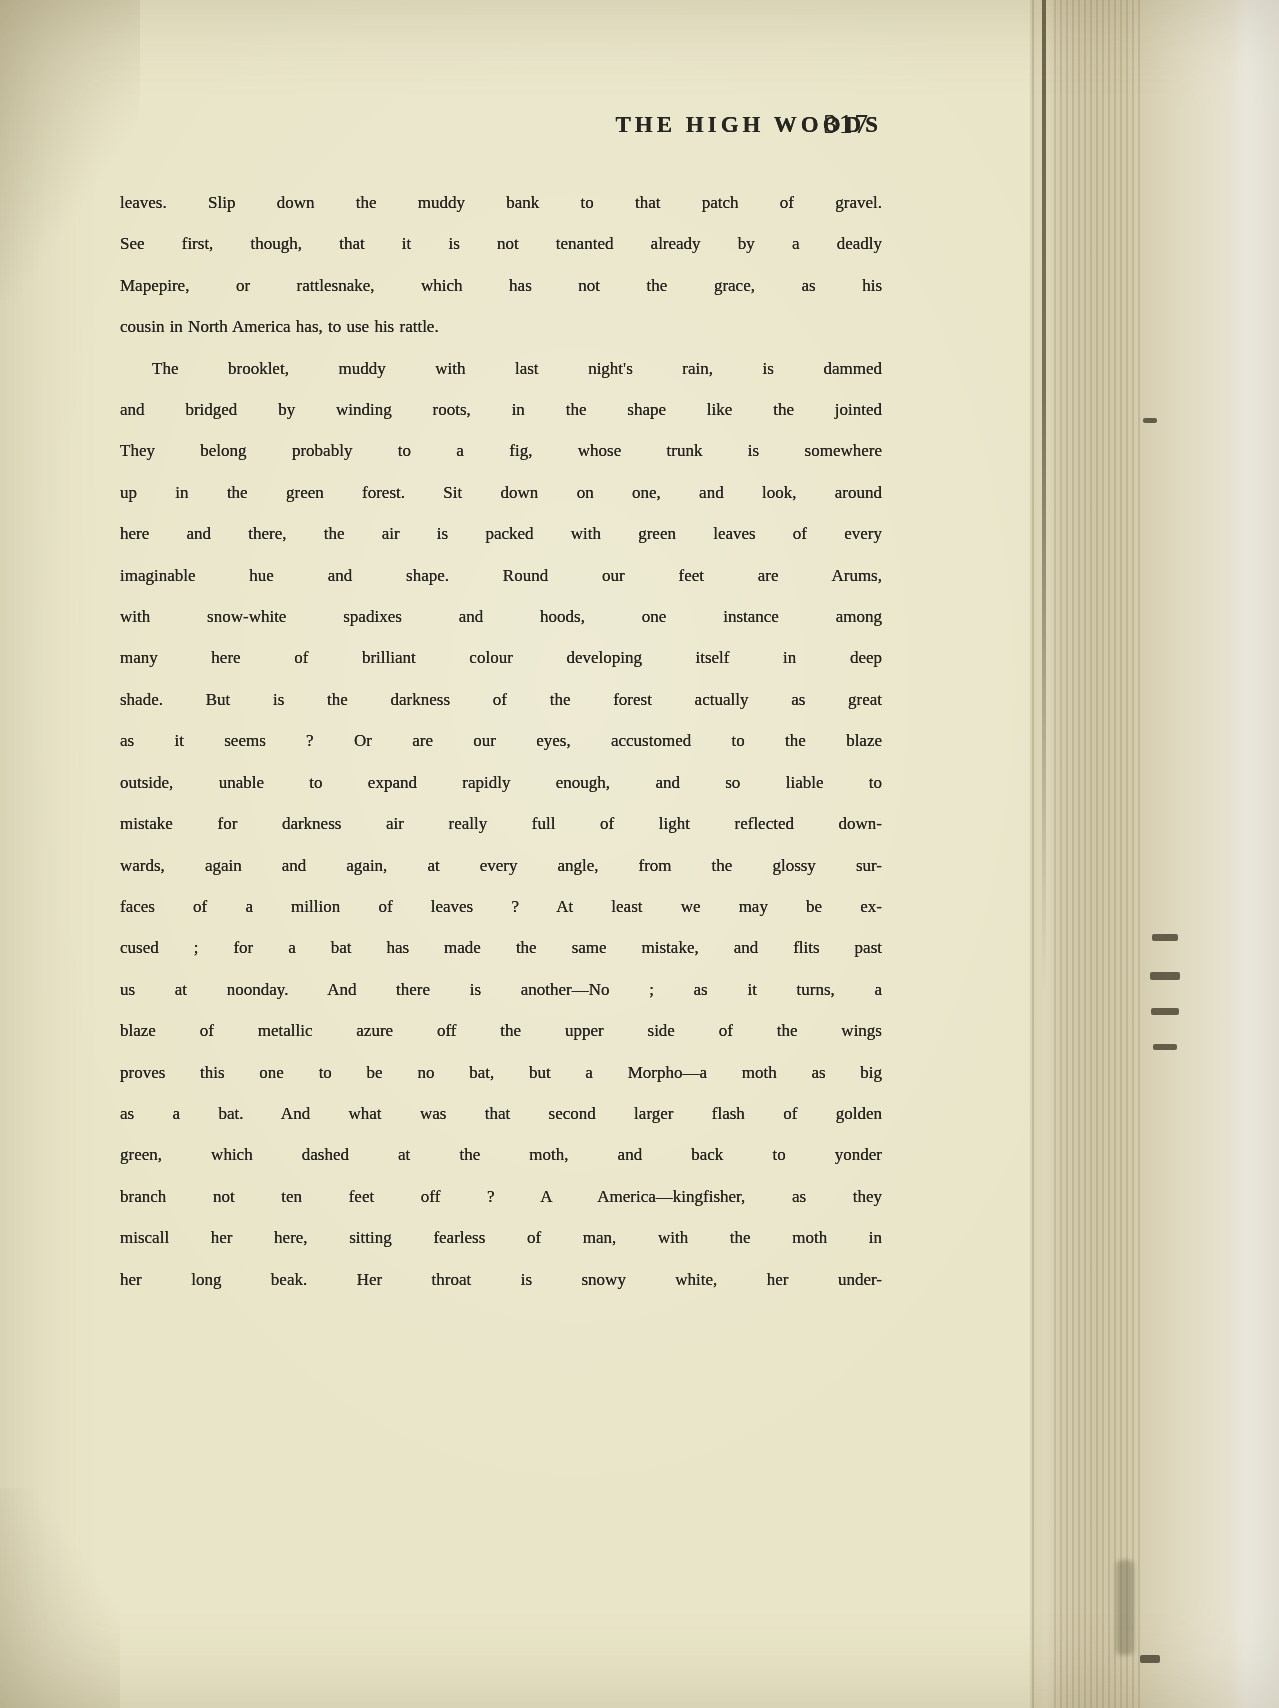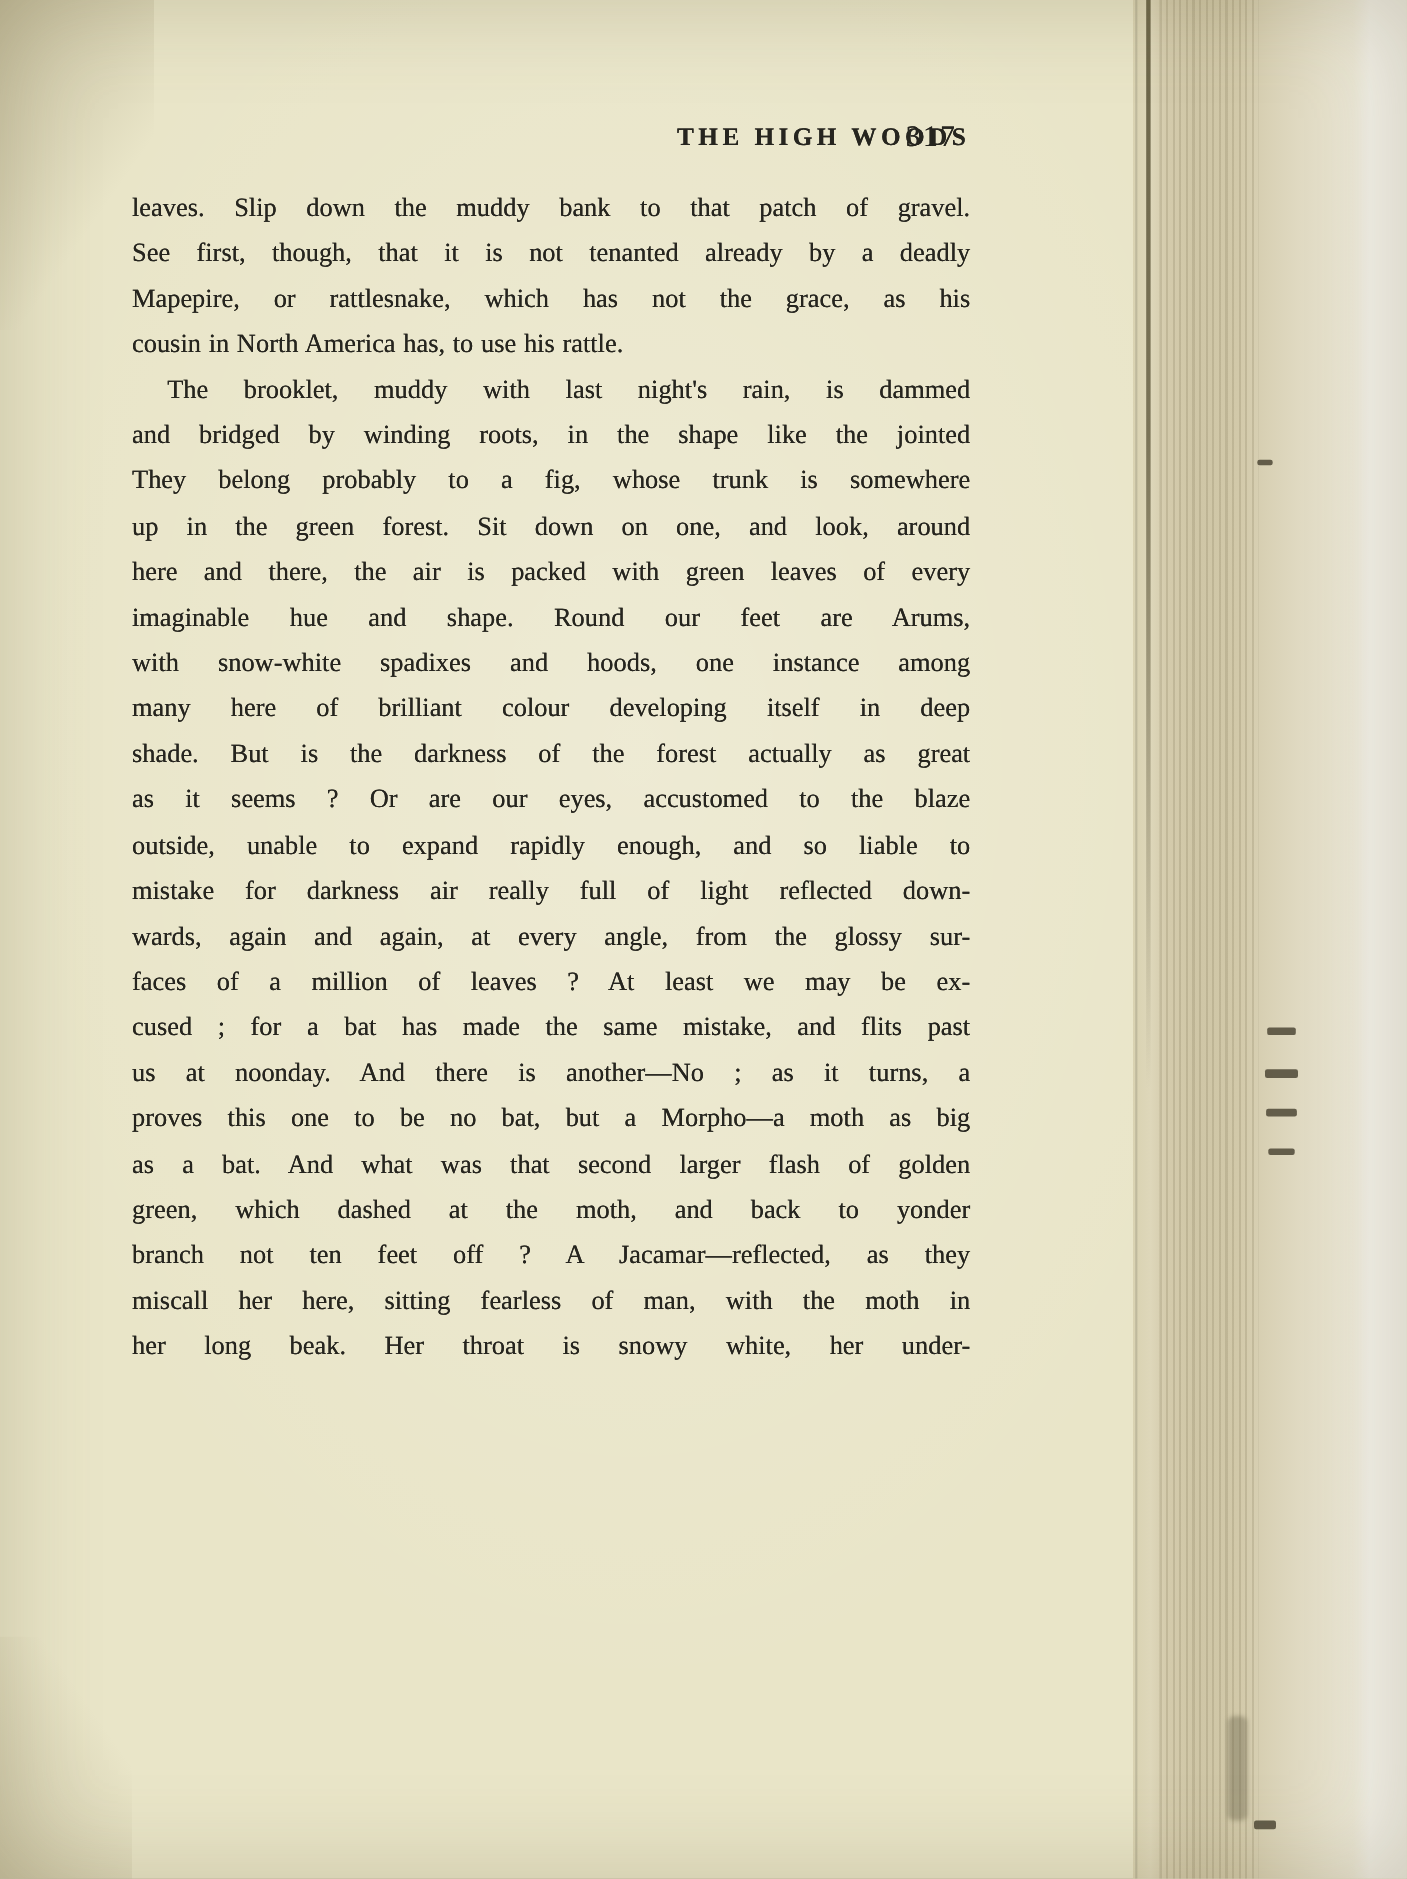--- a/index.html
+++ b/index.html
@@ -62,22 +62,22 @@
   }
   .page-number {
     position: absolute;
     right: 12px;
     top: -3px;
     font-size: 27px;
     letter-spacing: 2px;
     text-shadow: 0 0 0.5px currentColor;
   }
   .text-block {
-    margin-top: 23px;
-    font-size: 24px;
+    margin-top: 36px;
+    font-size: 17px;
     line-height: 41.4px;
     word-spacing: 1px;
   }
   .line {
     text-align: justify;
     text-align-last: justify;
     text-shadow: 0 0 0.55px currentColor;
     white-space: normal;
   }
   .line.para-end {
@@ -172,24 +172,25 @@
         <div class="line">with snow-white spadixes and hoods, one instance among</div>
         <div class="line">many here of brilliant colour developing itself in deep</div>
         <div class="line">shade.  But is the darkness of the forest actually as great</div>
         <div class="line">as it seems ?  Or are our eyes, accustomed to the blaze</div>
         <div class="line">outside, unable to expand rapidly enough, and so liable to</div>
         <div class="line">mistake for darkness air really full of light reflected down-</div>
         <div class="line">wards, again and again, at every angle, from the glossy sur-</div>
         <div class="line">faces of a million of leaves ?  At least we may be ex-</div>
         <div class="line">cused ; for a bat has made the same mistake, and flits past</div>
         <div class="line">us at noonday.  And there is another—No ; as it turns, a</div>
+        <div class="line">blaze of metallic azure off the upper side of the wings</div>
         <div class="line">proves this one to be no bat, but a Morpho—a moth as big</div>
         <div class="line">as a bat.  And what was that second larger flash of golden</div>
         <div class="line">green, which dashed at the moth, and back to yonder</div>
-        <div class="line">branch not ten feet off ?  A Jacamar—reflected, as they</div>
+        <div class="line">branch not ten feet off ?  A America—kingfisher, as they</div>
         <div class="line">miscall her here, sitting fearless of man, with the moth in</div>
         <div class="line">her long beak.  Her throat is snowy white, her under-</div>
       </div>
   </div>
 
   <div class="fore-edge">
     <div class="fore-edge-line"></div>
     <div class="fore-edge-crease"></div>
     <div class="fore-edge-stripes"></div>
     <div class="edge-smudge" style="left:86px; top:1560px; width:18px; height:95px;"></div>

